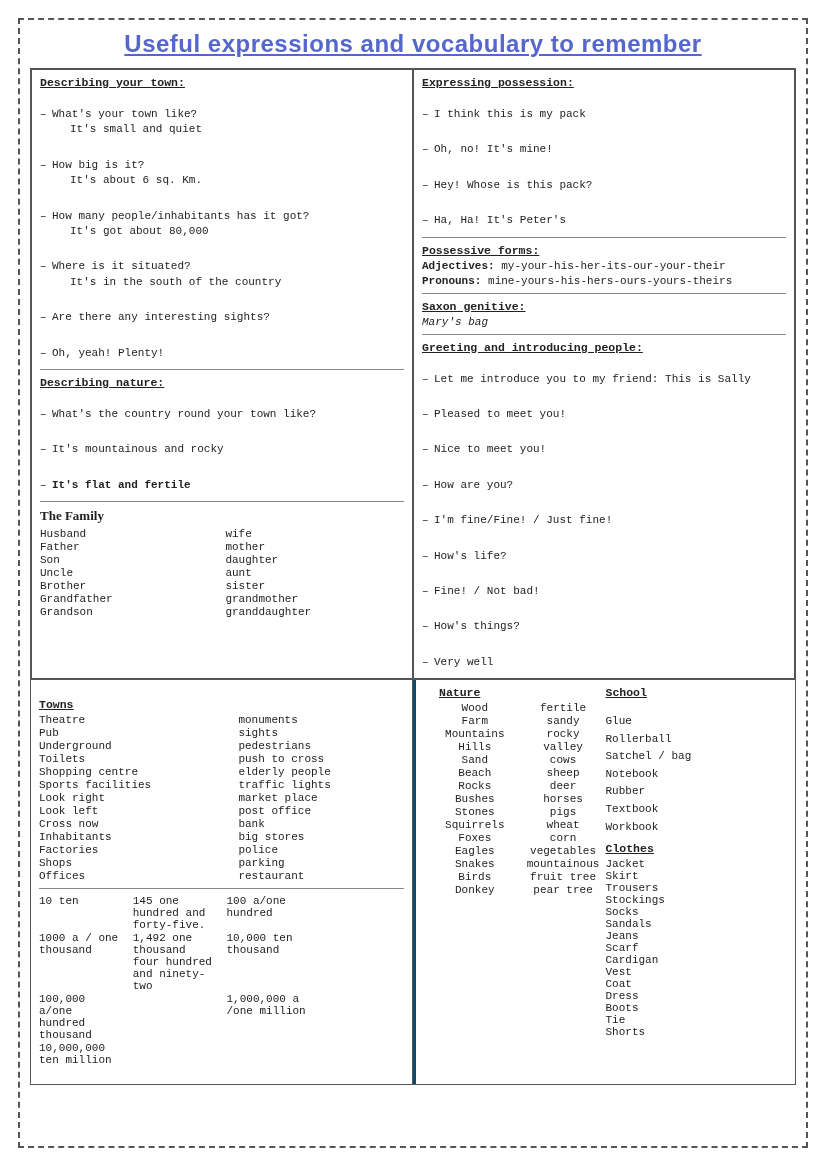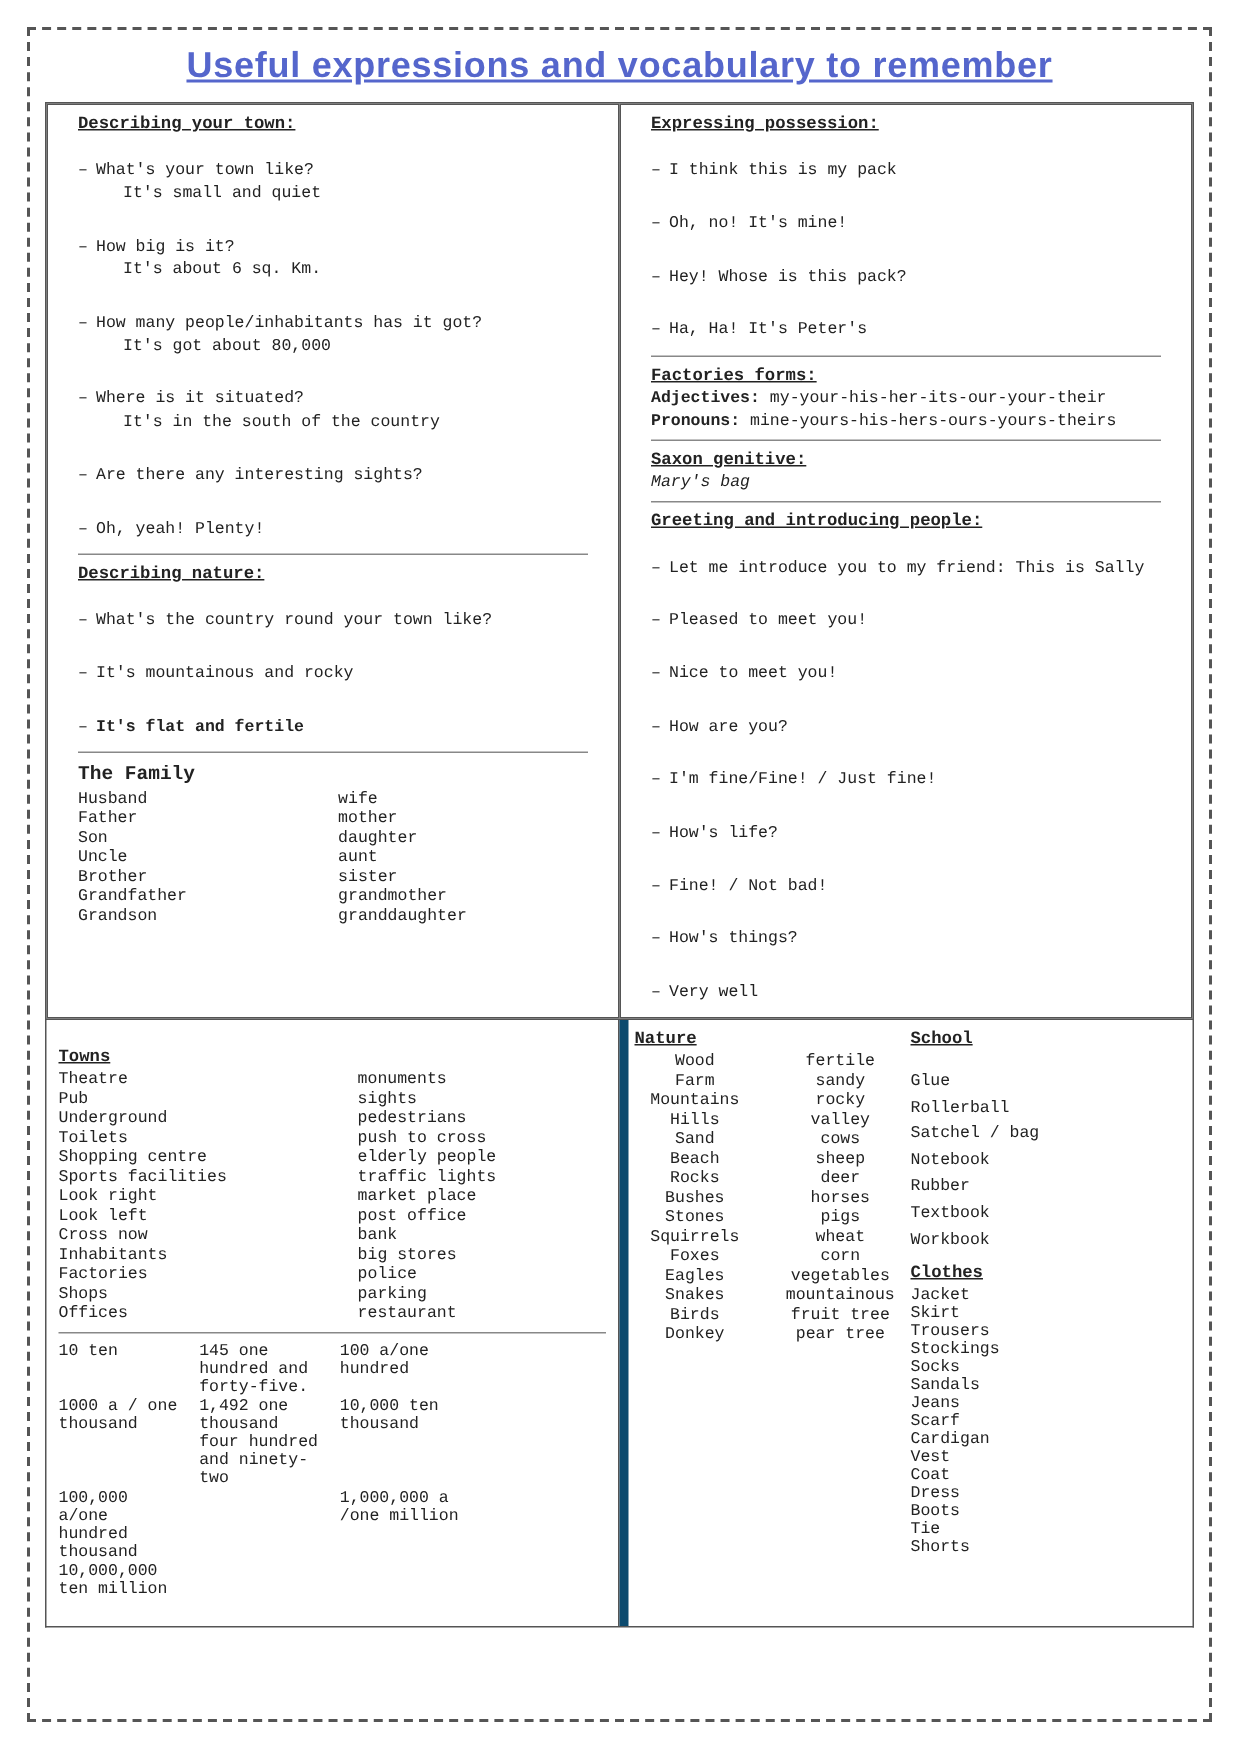--- a/index.html
+++ b/index.html
@@ -28,21 +28,21 @@
       margin-bottom: 10px;
       letter-spacing: 0.5px;
     }
     .main-grid {
       display: grid;
       grid-template-columns: 1fr 1fr;
       border: 1px solid #555;
     }
     .cell {
       border: 1px solid #555;
-      padding: 6px 20px;
+      padding: 6px 8px;
       vertical-align: top;
     }
     .section-title {
       font-weight: bold;
       font-size: 11.5px;
       text-decoration: underline;
       margin-bottom: 3px;
     }
     .bullet-list {
       list-style: none;
@@ -138,21 +138,21 @@
 
       <div class="section-title">Describing nature:</div>
       <ul class="bullet-list">
         <li>What's the country round your town like?</li>
         <li>It's mountainous and rocky</li>
         <li><strong>It's flat and fertile</strong></li>
       </ul>
 
       <hr class="divider">
 
-      <div class="section-title" style="text-decoration:none; font-size:13px;">The Family</div>
+      <div class="section-title" style="text-decoration:none; font-size:13px;font-family:Liberation Serif, serif;">The Family</div>
       <div class="family-grid">
         <span>Husband</span>
           <span>wife</span>
         <span>Father</span>
           <span>mother</span>
         <span>Son</span>
           <span>daughter</span>
         <span>Uncle</span>
           <span>aunt</span>
         <span>Brother</span>
@@ -170,21 +170,21 @@
       <div class="section-title">Expressing possession:</div>
       <ul class="bullet-list">
         <li>I think this is my pack</li>
         <li>Oh, no! It's mine!</li>
         <li>Hey! Whose is this pack?</li>
         <li>Ha, Ha! It's Peter's</li>
       </ul>
 
       <hr class="divider">
 
-      <div class="section-title">Factories forms:</div>
+      <div class="section-title">Possessive forms:</div>
       <div>
         <strong>Adjectives:</strong> <span>my-your-his-her-its-our-your-their</span>
       </div>
       <div style="margin-top:3px;">
         <strong>Pronouns:</strong> <span>mine-yours-his-hers-ours-yours-theirs</span>
       </div>
 
       <hr class="divider">
 
       <div class="section-title">Saxon genitive:</div>
@@ -256,21 +256,21 @@
         <span>100,000 a/one hundred thousand</span>
           <span></span>
         <span>1,000,000 a /one million</span>
           <span></span>
         <span>10,000,000 ten million</span>
           <span></span>
       </div>
 
     </div>
 
-    <div style="padding: 6px 4px; border-left: 6px solid #0c4a6e;">
+    <div style="padding: 6px 23px; border-left: 3px solid #0c4a6e;">
       <div style="display: grid; grid-template-columns: 1fr 1fr;">
 
         <div>
           <div class="section-title">Nature</div>
           <div class="nature-grid">
             <span>Wood</span>
               <span>fertile</span>
             <span>Farm</span>
               <span>sandy</span>
             <span>Mountains</span>

